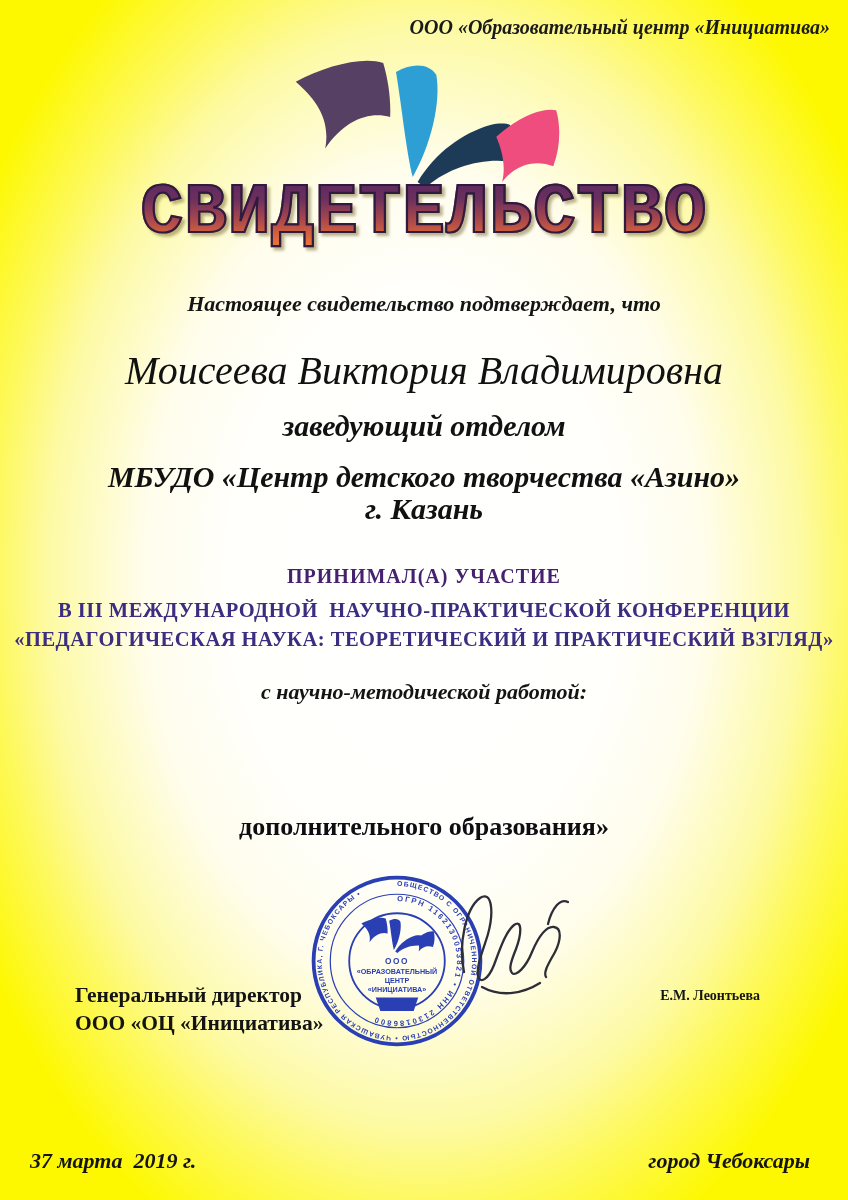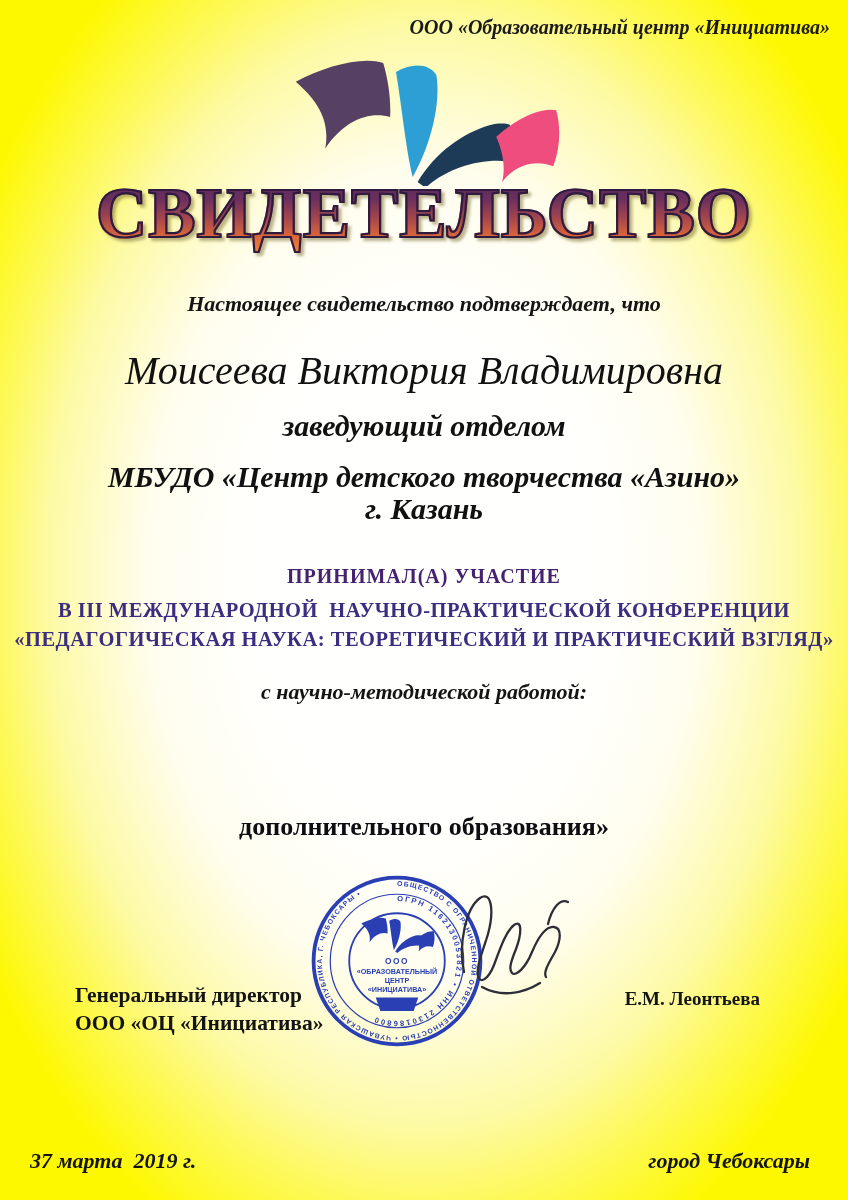--- a/index.html
+++ b/index.html
@@ -14,21 +14,21 @@
   }
   .abs{position:absolute;left:0;width:100%;}
   .center{text-align:center;}
   .header-org{
     top:16px; padding-right:18px; box-sizing:border-box;
     text-align:right; font-size:20px; font-weight:bold; font-style:italic; color:#1a1a1a;
   }
   .logo-wrap{top:58px; display:flex; justify-content:center;}
   .cert-title{
     top:174px;
-    font-family:Liberation Serif, serif;
+    font-family:Liberation Mono, monospace;
     font-size:71px; font-weight:bold; letter-spacing:1px; line-height:1.1;
   }
   .cert-title .grad{
     background:linear-gradient(180deg,#55275f 0%,#6b2f5e 32%,#a8474c 58%,#df6939 82%,#ef8340 100%);
     -webkit-background-clip:text; background-clip:text; color:transparent;
     -webkit-text-stroke:2.2px #2e1b3e;
     filter:drop-shadow(3px 3px 1.5px rgba(130,118,60,0.55));
   }
   .intro{top:291px; font-size:22px; font-weight:bold; font-style:italic; color:#141414;}
   .name{top:347px; font-size:40px; font-weight:normal; font-style:italic; color:#111;}
@@ -43,21 +43,21 @@
   .work-title{font-size:26px; font-weight:bold; color:#0d0d12; line-height:1.25;}
   .work1{top:752px;} .work2{top:811px;}
   .stamp-wrap{position:absolute; left:306px; top:870px; width:182px; height:182px;}
   .sign-wrap{position:absolute; left:448px; top:886px; width:130px; height:118px;}
   .director{
     position:absolute; left:75px; top:982px;
     font-size:21.5px; font-weight:bold; color:#141414; line-height:1.28;
   }
   .director-name{
     position:absolute; right:88px; top:988px;
-    font-size:19px; font-weight:bold; color:#141414;
+    font-size:14px; font-weight:bold; color:#141414;
   }
   .footer-date{
     position:absolute; left:30px; top:1148px; white-space:pre;
     font-size:22px; font-weight:bold; font-style:italic; color:#141414;
   }
   .footer-city{
     position:absolute; right:38px; top:1148px;
     font-size:22px; font-weight:bold; font-style:italic; color:#141414;
   }
   .stamp-text{font-family:"Liberation Sans","DejaVu Sans",sans-serif; font-weight:bold;}

